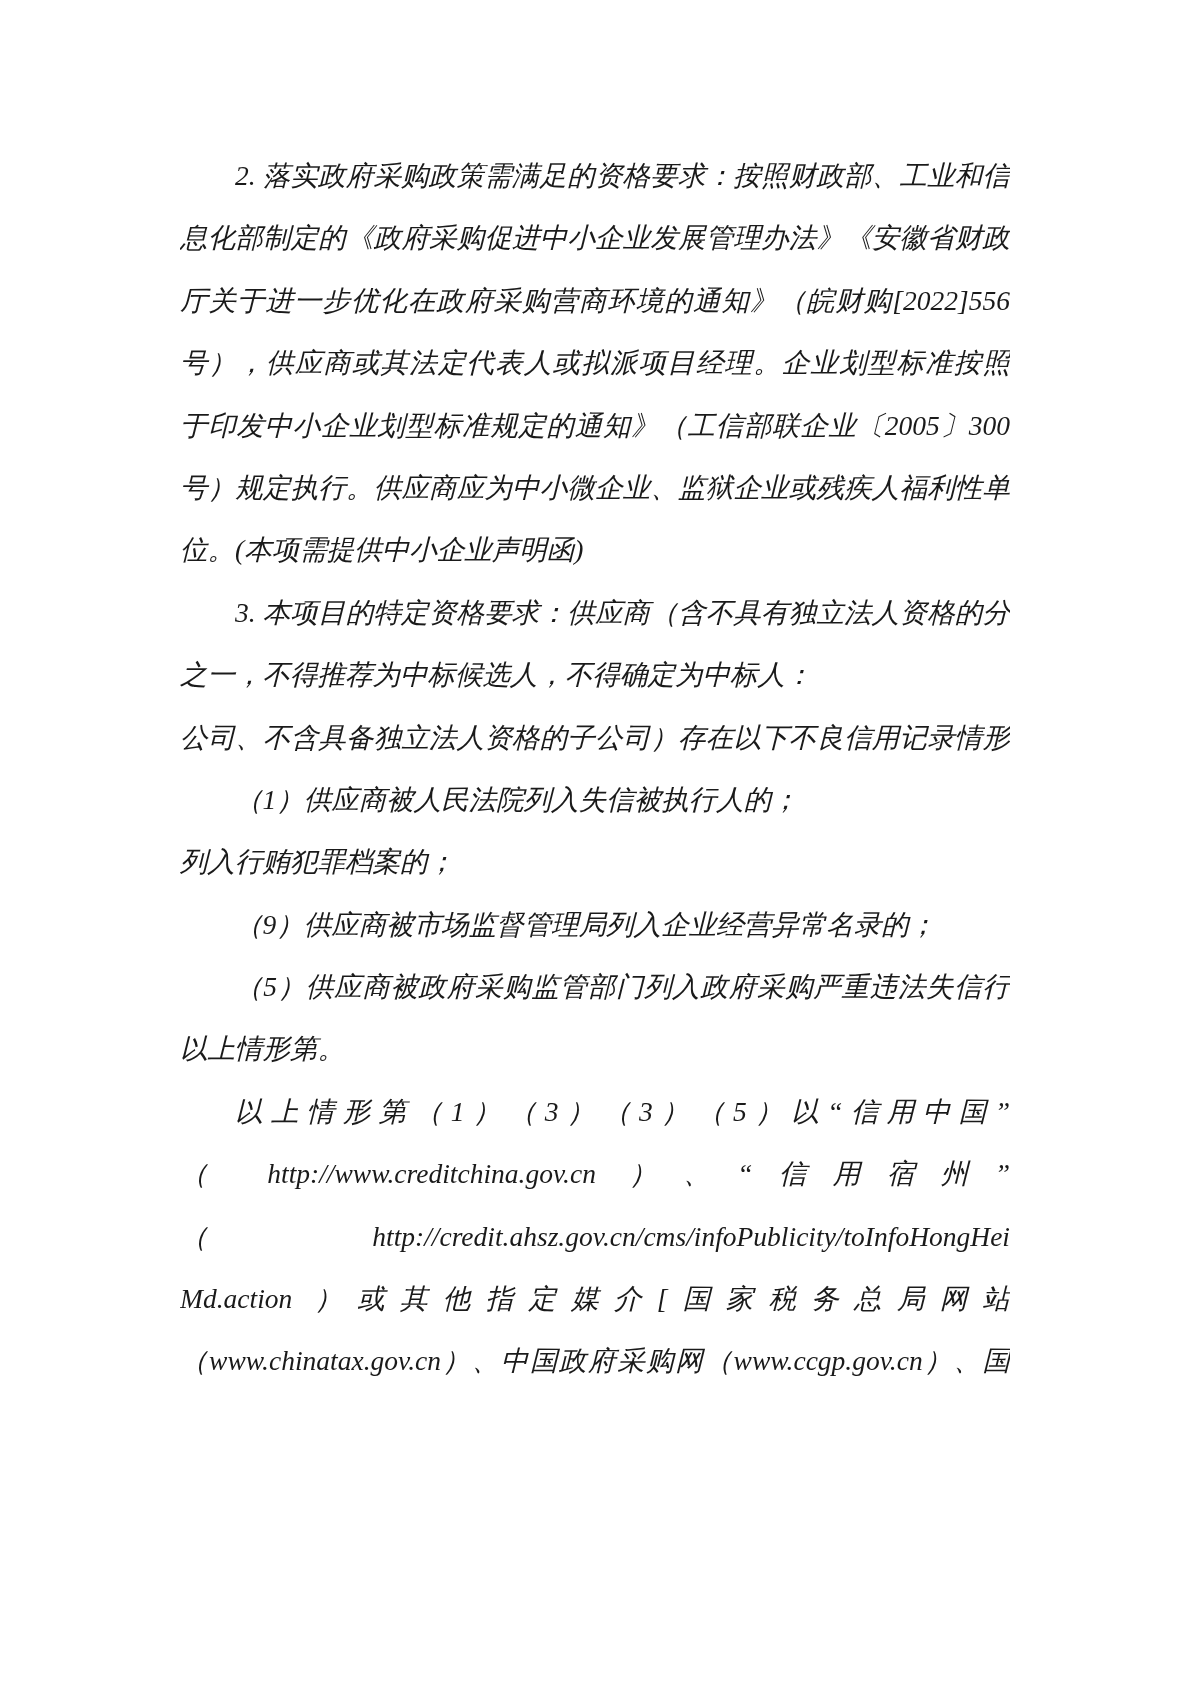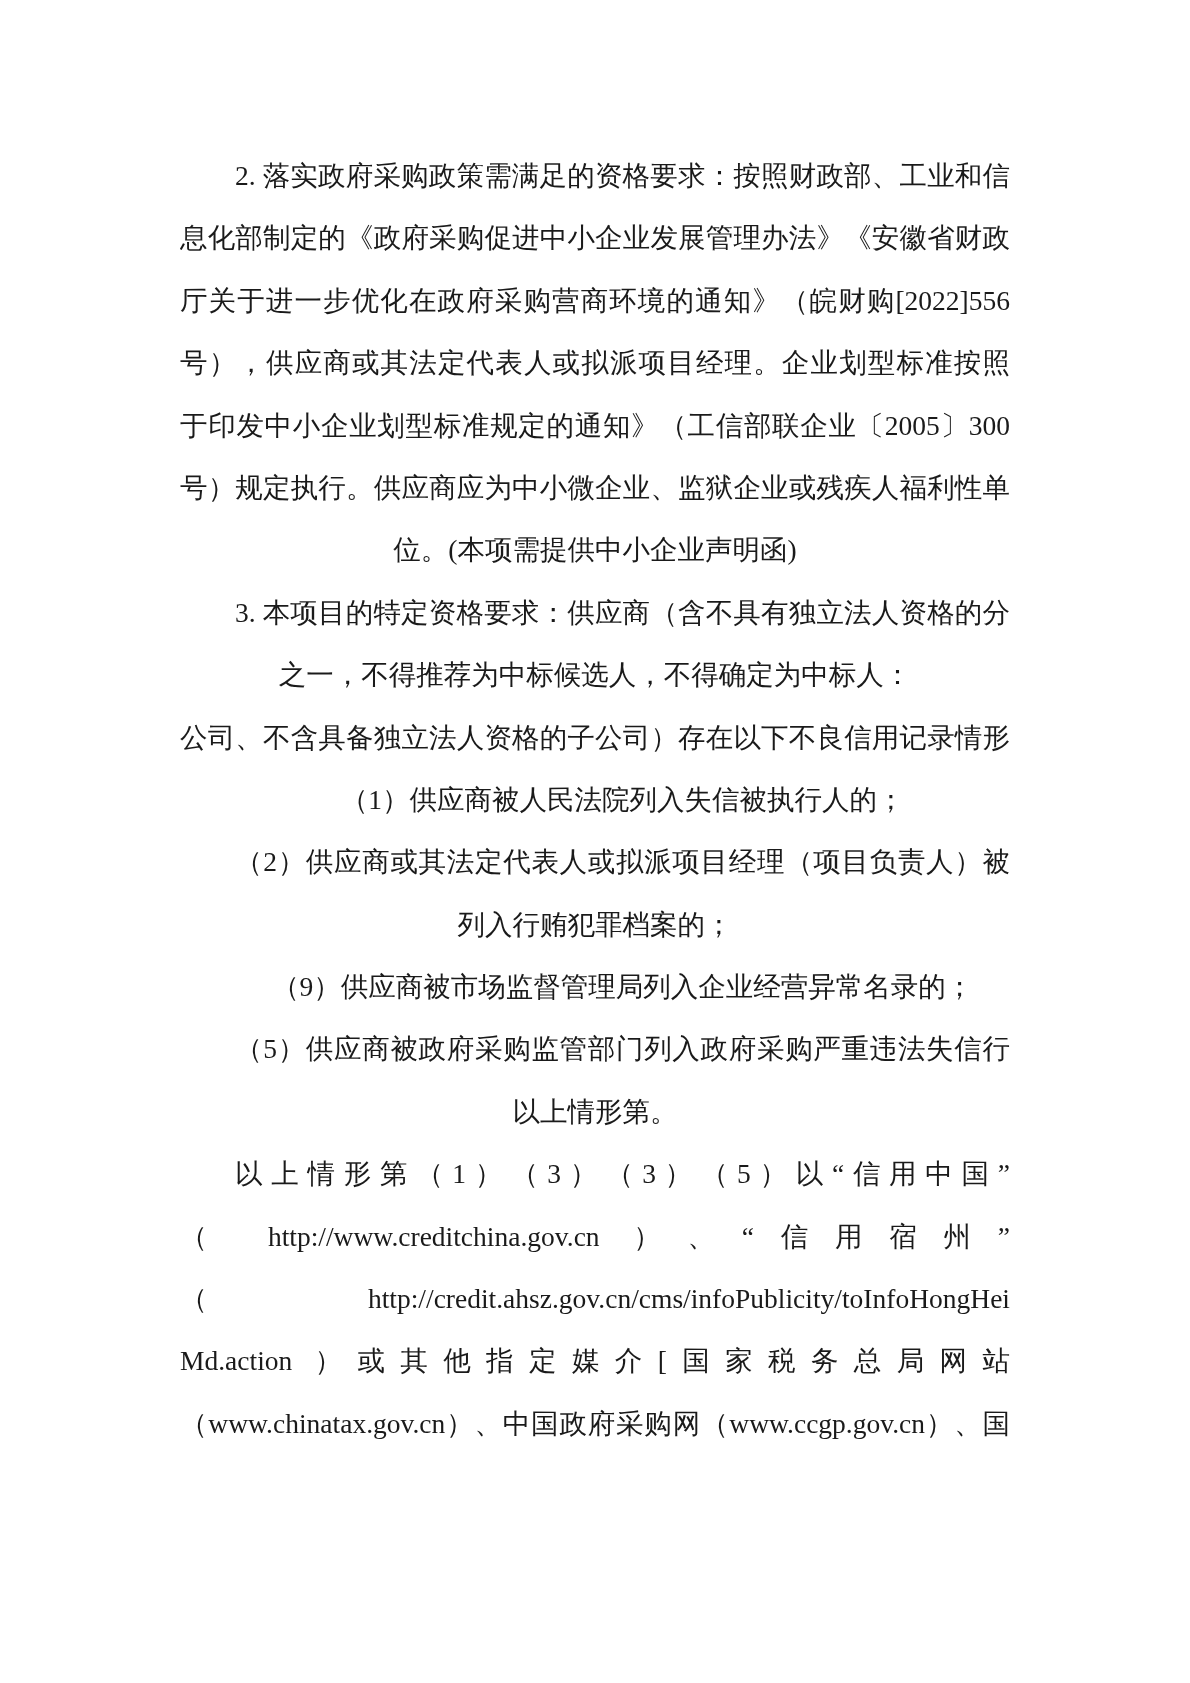--- a/index.html
+++ b/index.html
@@ -12,32 +12,33 @@
     width: 1190px;
     height: 1683px;
     background: #ffffff;
     overflow: hidden;
   }
   .content {
     position: absolute;
     left: 180px;
     top: 145px;
     width: 830px;
+    font-style: italic;
   }
   .para {
     margin: 0;
     padding: 0;
   }
   .line {
     height: 62.4px;
     line-height: 62.4px;
     font-size: 27.5px;
     font-family: "Liberation Serif", "DejaVu Serif", serif;
     color: #1a1a1a;
-    text-align: center;
+    text-align: left;
     overflow: hidden;
     white-space: nowrap;
   }
   
   .line.j {
     white-space: normal;
     text-align: justify;
     text-align-last: justify;
   }
   
@@ -65,21 +66,20 @@
       <div class="line indent j">3. 本项目的特定资格要求：供应商（含不具有独立法人资格的分</div>
       <div class="line">之一，不得推荐为中标候选人，不得确定为中标人：</div>
       <div class="line j">公司、不含具备独立法人资格的子公司）存在以下不良信用记录情形</div>
     </div>
 
     <div class="para">
       <div class="line indent">（1）供应商被人民法院列入失信被执行人的；</div>
     </div>
 
     <div class="para">
-      <div class="line indent j">（2）供应商或其法定代表人或拟派项目经理（项目负责人）被</div>
       <div class="line">列入行贿犯罪档案的；</div>
     </div>
 
     <div class="para">
       <div class="line indent">（9）供应商被市场监督管理局列入企业经营异常名录的；</div>
     </div>
 
 
     <div class="para">
       <div class="line indent j">（5）供应商被政府采购监管部门列入政府采购严重违法失信行</div>

